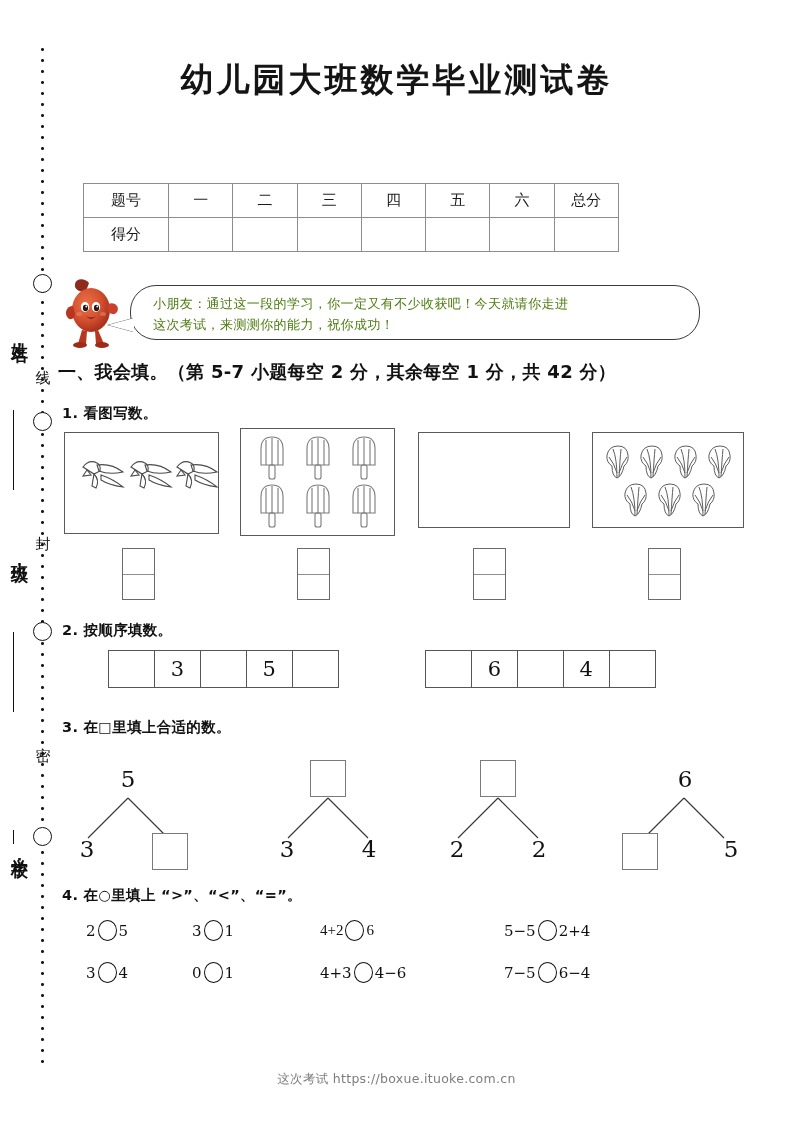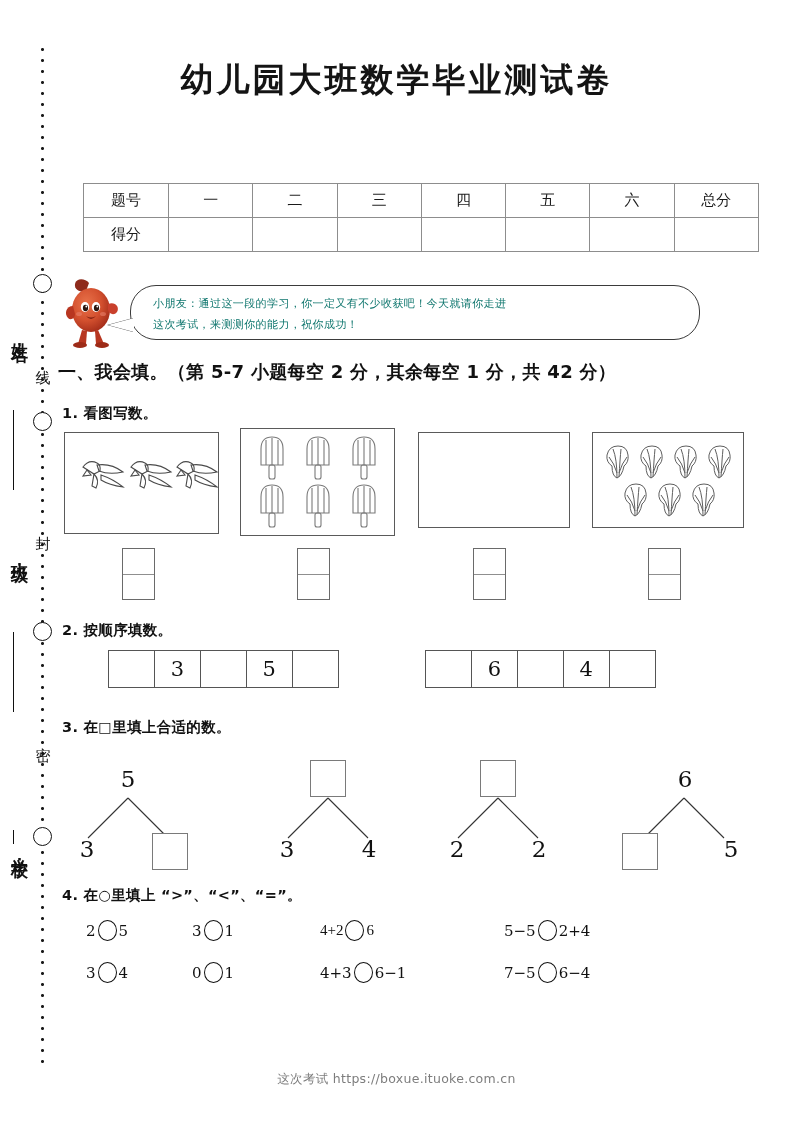--- a/index.html
+++ b/index.html
@@ -57,21 +57,21 @@
     text-align: center;
     font-size: 33px;
     font-weight: bold;
     letter-spacing: 3px;
     color: #141414;
   }
 
   
   .score-table {
     position: absolute; left: 83px; top: 183px;
-    width: 676px;
+    width: 536px;
     border-collapse: collapse;
     table-layout: fixed;
   }
   .score-table td {
     border: 1.1px solid #8d8d8d;
     height: 34px;
     text-align: center;
     vertical-align: middle;
     font-size: 15px;
     color: #1a1a1a;
@@ -82,23 +82,23 @@
   .mascot { position: absolute; left: 62px; top: 276px; width: 60px; height: 72px; }
   .bubble {
     position: absolute; left: 130px; top: 285px;
     width: 570px; height: 55px;
     border: 1.3px solid #3b3b3b;
     border-radius: 26px;
     background: #fff;
     padding: 7px 18px 0 22px;
   }
   .bubble p {
-    font-size: 11px;
+    font-size: 13px;
     line-height: 21px;
-    color: #0f766e;
+    color: #4d7c0f;
     letter-spacing: 0.4px;
   }
   .bubble-tail {
     position: absolute; left: 108px; top: 318px;
     width: 0; height: 0;
     border-top: 7px solid transparent;
     border-bottom: 7px solid transparent;
     border-right: 26px solid #fff;
     filter: drop-shadow(-1px 0 0 #3b3b3b);
     z-index: 3;
@@ -510,21 +510,21 @@
     <span class="num">4</span>
   </div>
   <div class="cmp" style="left:192px; top:962px;">
     <span class="num">0</span>
     <span class="circ"></span>
     <span class="num">1</span>
   </div>
   <div class="cmp" style="left:320px; top:962px;">
     <span class="num">4+3</span>
     <span class="circ"></span>
-    <span class="num">6−1</span>
+    <span class="num">4−6</span>
   </div>
   <div class="cmp" style="left:504px; top:962px;">
     <span class="num">7−5</span>
     <span class="circ"></span>
     <span class="num">6−4</span>
   </div>
 
   <div class="footer">这次考试 https://boxue.ituoke.com.cn</div>
 
 </div>

